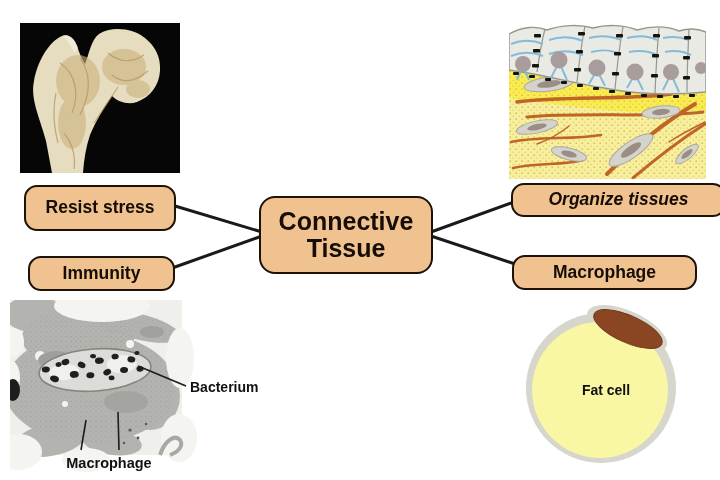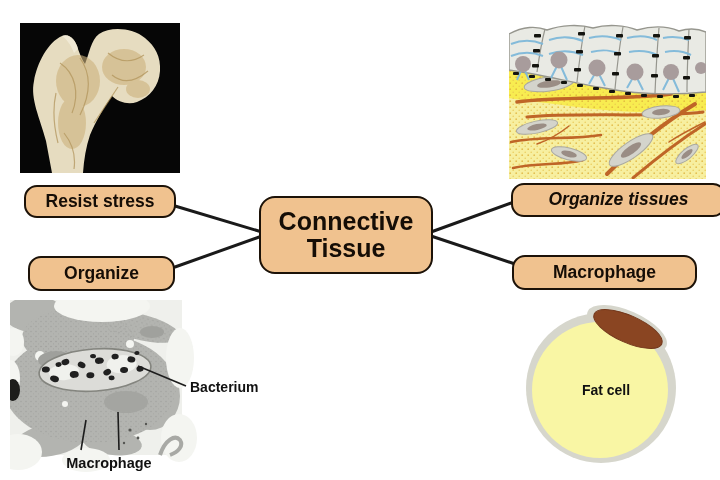--- a/index.html
+++ b/index.html
@@ -15,21 +15,21 @@
     background:var(--node-fill,#f0c28f);
     border:2.5px solid var(--node-border,#1c1208);
     border-radius:13px;
     color:var(--text,#150d06);
     font-weight:bold;font-size:17.5px;line-height:1.1;
     box-sizing:border-box;
   }
   .node.center{
     border-radius:16px;font-size:25px;padding:0 10px;
   }
-  #node-resist   {left:24px; top:185px; width:152px; height:33px;}
+  #node-resist   {left:24px; top:185px; width:152px; height:46px;}
   #node-immunity {left:28px; top:256px; width:147px; height:35px;}
   #node-organize {left:511px;top:183px; width:215px; height:34px;font-style:italic;}
   #node-metabolic{left:512px;top:255px; width:185px; height:35px;}
   #node-center   {left:259px;top:196px; width:174px; height:78px;}
   #fig-bone  {left:20px; top:23px;}
   #fig-tissue{left:509px;top:22px;}
   #fig-macro {left:10px; top:300px;}
   #fig-fat   {left:524px;top:302px;}
   .svgtext{font-family:"Liberation Sans","DejaVu Sans",sans-serif;font-weight:bold;fill:#111;}
 </style>
@@ -263,18 +263,18 @@
 
   <svg id="fig-fat" class="fig" width="156" height="163" viewBox="0 0 156 163">
     <ellipse cx="103" cy="27" rx="43" ry="18" transform="rotate(24 103 27)" style="fill:var(--fat-cell-rim,#d6d6cc)"></ellipse>
     <circle cx="77" cy="86" r="75" style="fill:var(--fat-cell-rim,#d6d6cc)"></circle>
     <circle cx="76" cy="88" r="68" style="fill:var(--fat-cell-yellow,#f9f6a4)"></circle>
     <ellipse cx="104" cy="27" rx="37" ry="13.5" transform="rotate(24 104 27)" style="fill:var(--fat-nucleus-brown,#8a4522)" stroke="#73381c" stroke-width="1"></ellipse>
     <text x="82" y="93" class="svgtext" font-size="14" text-anchor="middle">Fat cell</text>
   </svg>
 
   <div class="node" id="node-resist">Resist stress</div>
-  <div class="node" id="node-immunity">Organize</div>
+  <div class="node" id="node-immunity">Immunity</div>
   <div class="node" id="node-organize">Organize tissues</div>
   <div class="node" id="node-metabolic">Macrophage</div>
   <div class="node center" id="node-center">Connective Tissue</div>
 
 </div>
 
 </body></html>

